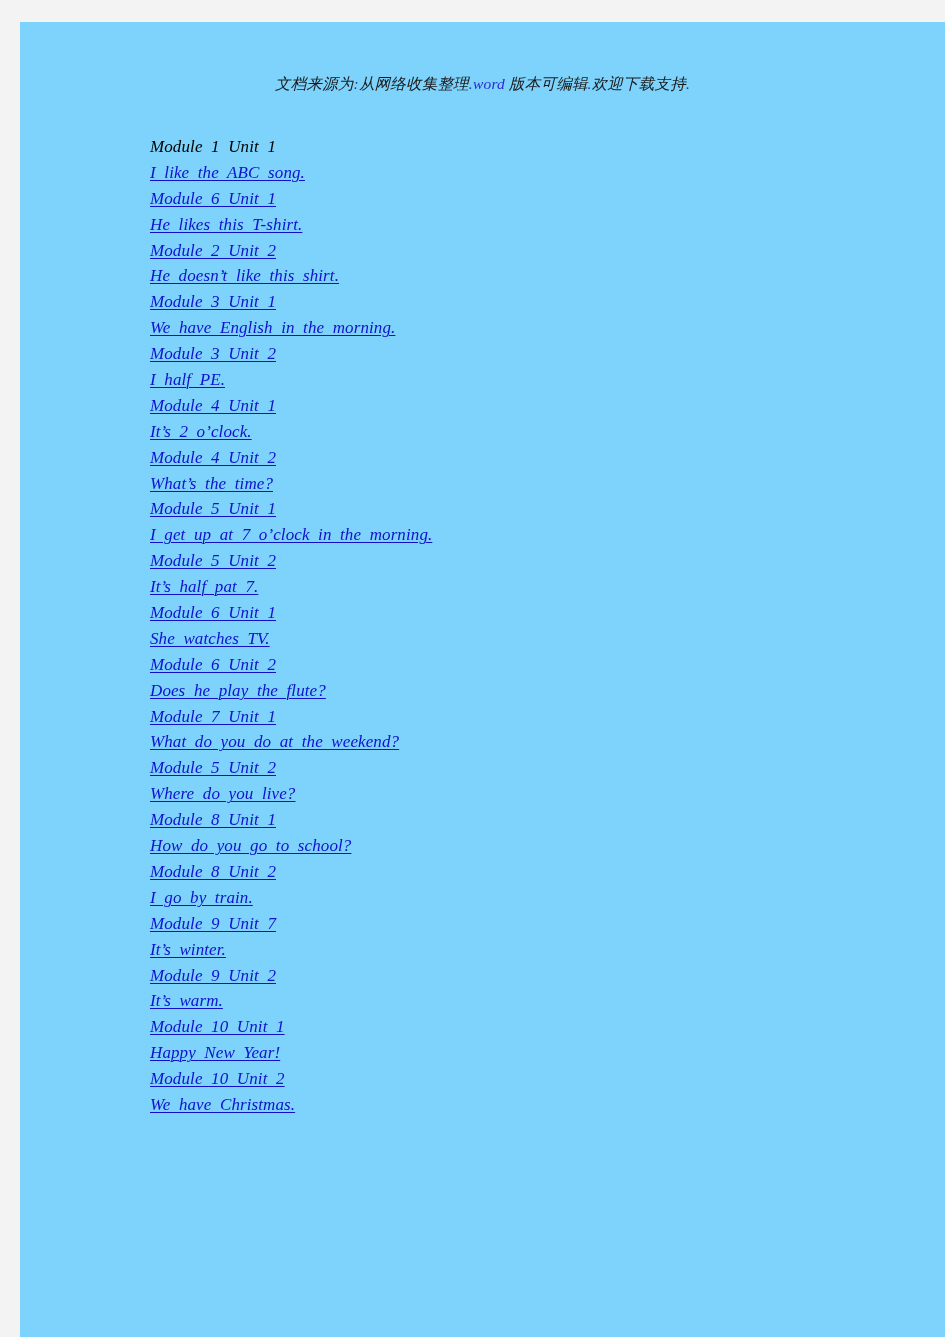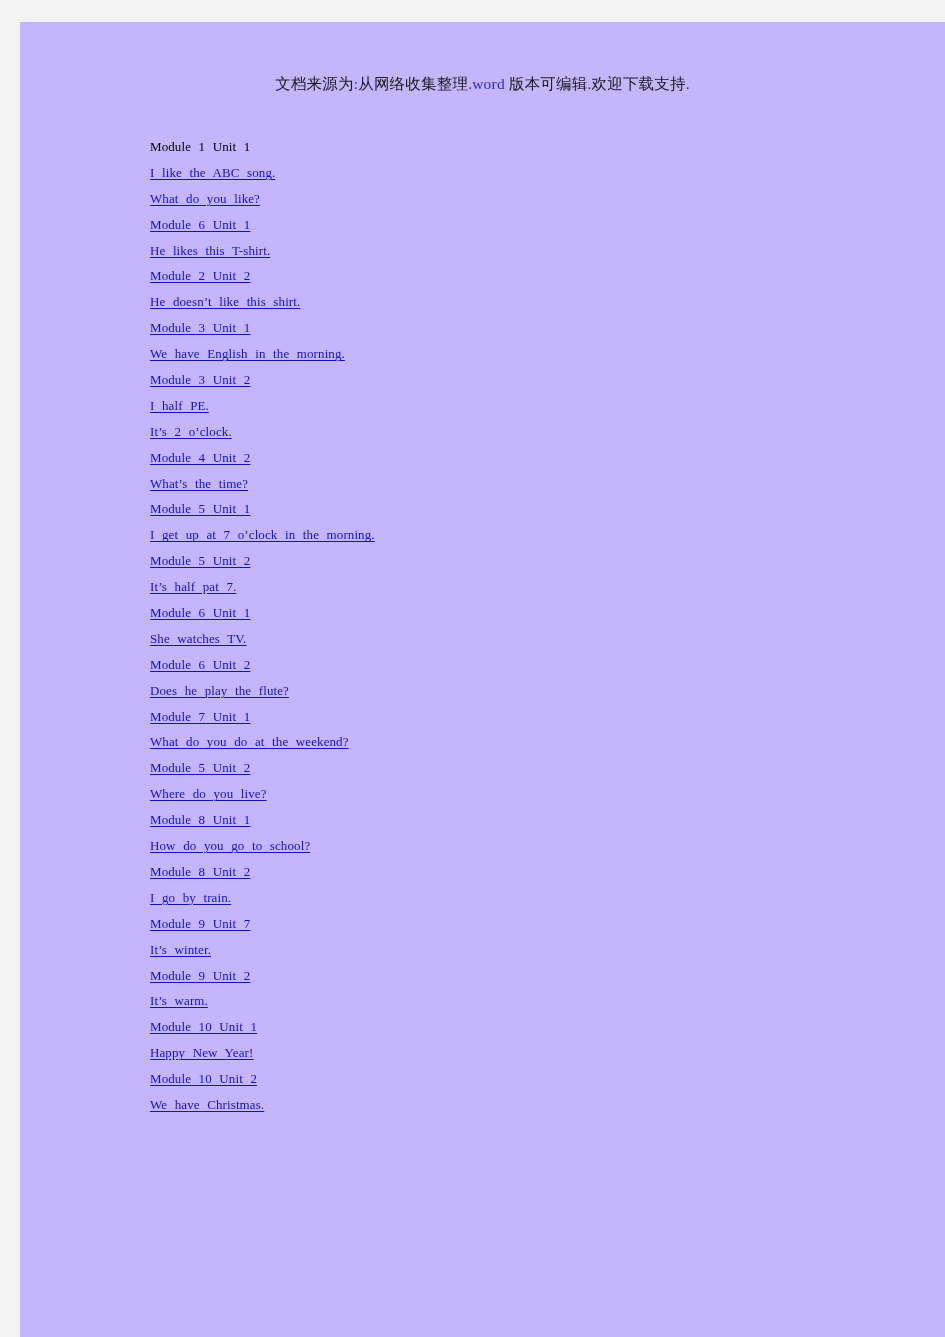--- a/index.html
+++ b/index.html
@@ -15,21 +15,22 @@
     overflow: hidden;
   }
 
   
   #page-sheet {
     position: absolute;
     left: 20px;
     top: 22px;
     width: 925px;
     height: 1315px;
-    background: #c4b5fd;
+    background: #7dd3fc;
+    font-style: italic;
   }
 
   
   #doc-header {
     position: absolute;
     left: 0;
     top: 52px;
     width: 925px;
     text-align: center;
     font-size: 15.5px;
@@ -45,21 +46,21 @@
   
   #toc-list {
     position: absolute;
     left: 130px;
     top: 112px;
     width: 760px;
   }
   .toc-line {
     height: 25.9px;
     line-height: 25.9px;
-    font-size: 13px;
+    font-size: 17px;
     white-space: nowrap;
     color: #000000;
   }
   .toc-line .toc-text {
     display: inline-block;
     word-spacing: 4.2px;
     letter-spacing: 0.1px;
   }
   .toc-line.is-link .toc-text {
     color: #1111cc;
@@ -76,29 +77,29 @@
 </head>
 <body>
 
 <div id="page-sheet">
 
   <div id="doc-header"><span>文档来源为</span><span class="hdr-blue">:</span><span>从网络收集整理</span><span class="hdr-blue">.</span><span class="hdr-blue">word</span><span> 版本可编辑</span><span class="hdr-blue">.</span><span>欢迎下载支持</span><span class="hdr-blue">.</span></div>
 
   <div id="toc-list">
       <div class="toc-line is-plain"><span class="toc-text">Module 1 Unit 1</span></div>
       <div class="toc-line is-link"><span class="toc-text">I like the ABC song.</span></div>
-      <div class="toc-line is-link"><span class="toc-text">What do you like?</span></div>
       <div class="toc-line is-link"><span class="toc-text">Module 6 Unit 1</span></div>
       <div class="toc-line is-link"><span class="toc-text">He likes this T-shirt.</span></div>
       <div class="toc-line is-link"><span class="toc-text">Module 2 Unit 2</span></div>
       <div class="toc-line is-link"><span class="toc-text">He doesn’t like this shirt.</span></div>
       <div class="toc-line is-link"><span class="toc-text">Module 3 Unit 1</span></div>
       <div class="toc-line is-link"><span class="toc-text">We have English in the morning.</span></div>
       <div class="toc-line is-link"><span class="toc-text">Module 3 Unit 2</span></div>
       <div class="toc-line is-link"><span class="toc-text">I half PE.</span></div>
+      <div class="toc-line is-link"><span class="toc-text">Module 4 Unit 1</span></div>
       <div class="toc-line is-link"><span class="toc-text">It’s 2 o’clock.</span></div>
       <div class="toc-line is-link"><span class="toc-text">Module 4 Unit 2</span></div>
       <div class="toc-line is-link"><span class="toc-text">What’s the time?</span></div>
       <div class="toc-line is-link"><span class="toc-text">Module 5 Unit 1</span></div>
       <div class="toc-line is-link"><span class="toc-text">I get up at 7 o’clock in the morning.</span></div>
       <div class="toc-line is-link"><span class="toc-text">Module 5 Unit 2</span></div>
       <div class="toc-line is-link"><span class="toc-text">It’s half pat 7.</span></div>
       <div class="toc-line is-link"><span class="toc-text">Module 6 Unit 1</span></div>
       <div class="toc-line is-link"><span class="toc-text">She watches TV.</span></div>
       <div class="toc-line is-link"><span class="toc-text">Module 6 Unit 2</span></div>

